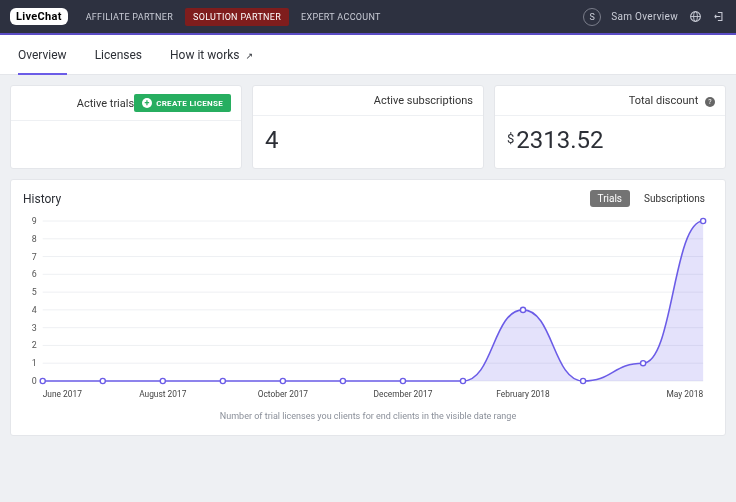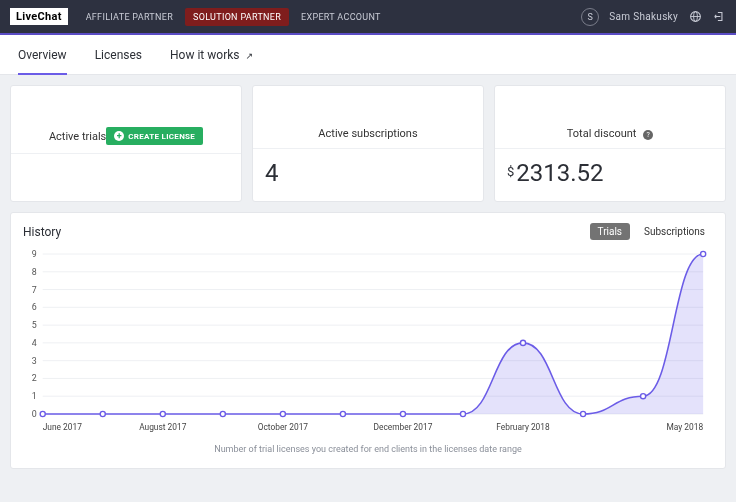--- a/index.html
+++ b/index.html
@@ -1,33 +1,33 @@
 <!DOCTYPE html>
 <html><head>
 <meta charset="utf-8">
 <style>
   * { box-sizing: border-box; margin: 0; padding: 0; }
   html, body { width: 736px; height: 502px; font-family: -apple-system, BlinkMacSystemFont, "Segoe UI", Roboto, Arial, sans-serif; background: #eef0f3; color: #2c2f36; overflow: hidden; }
   .topbar { height: 35px; background: #2d3140; display: flex; align-items: center; padding: 0 10px; color: #c9ccd6; font-size: 9px; letter-spacing: .3px; border-bottom: 2px solid #5a4cc5; }
-  .logo { background: #fff; color: #000; font-weight: 700; font-size: 11px; padding: 2px 6px; border-radius: 0; position: relative; margin-right: 10px; }
+  .logo { background: #fff; color: #000; font-weight: 700; font-size: 11px; padding: 2px 6px; border-radius: 6px; position: relative; margin-right: 10px; }
   .logo::after { content: ""; position: absolute; left: 8px; bottom: -4px; border: 4px solid transparent; border-top-color: #fff; }
   .topnav { display: flex; gap: 4px; align-items: center; }
   .topnav span { padding: 4px 8px; border-radius: 2px; cursor: pointer; }
   .topnav .active { background: #7f1d1d; color: #fff; }
   .top-right { margin-left: auto; display: flex; align-items: center; gap: 10px; font-size: 10px; }
   .avatar { width: 18px; height: 18px; border-radius: 50%; border: 1px solid #7a7d8a; display: flex; align-items: center; justify-content: center; font-size: 9px; }
   .icn { width: 14px; height: 14px; display:inline-flex; align-items:center; justify-content:center; }
   .subbar { height: 40px; background: #fff; display: flex; align-items: center; padding: 0 18px; gap: 28px; font-size: 12px; border-bottom: 1px solid #e4e6ea; }
   .subbar .tab { padding: 12px 0; cursor: pointer; position: relative; color: #2c2f36; }
   .subbar .tab.active::after { content: ""; position: absolute; left: 0; right: 0; bottom: -1px; height: 2px; background: #6b5ce7; }
   .ext { font-size: 9px; margin-left: 3px; }
   .content { padding: 10px; }
   .cards { display: grid; grid-template-columns: 1fr 1fr 1fr; gap: 10px; }
   .card { background: #fff; border: 1px solid #e4e6ea; border-radius: 3px; }
-  .card-head { display: flex; align-items: center; justify-content: center; padding: 8px 10px; border-bottom: 1px solid #eef0f3; font-size: 11px; color: #333; margin-top: 33px; }
+  .card-head { display: flex; align-items: center; justify-content: flex-end; padding: 8px 10px; border-bottom: 1px solid #eef0f3; font-size: 11px; color: #333; }
   .card-body { padding: 10px 12px 14px; font-size: 24px; font-weight: 400; }
   .dollar { font-size: 13px; vertical-align: 5px; margin-right: 2px; }
   .btn-create { background: #27ae60; color: #fff; font-size: 8px; font-weight: 700; letter-spacing: .3px; padding: 4px 8px; border-radius: 2px; display: inline-flex; align-items: center; gap: 4px; cursor: pointer; }
   .btn-create .plusicn { width: 10px; height: 10px; border-radius: 50%; background: #fff; color: #27ae60; display:flex; align-items:center; justify-content:center; font-size:9px; line-height:1;}
   .help { width: 10px; height: 10px; border-radius: 50%; background: #666; color: #fff; font-size: 7px; display: inline-flex; align-items: center; justify-content: center; margin-left: 4px; }
   .history { background: #fff; border: 1px solid #e4e6ea; border-radius: 3px; margin-top: 10px; padding: 10px 12px 14px; }
   .history-head { display: flex; align-items: center; justify-content: space-between; font-size: 12px; margin-bottom: 6px; gap: 6px;}
   .toggle { display: flex; gap: 6px; font-size: 10px; align-items:center; }
   .toggle .opt { padding: 3px 8px; border-radius: 3px; cursor: pointer; color: #333; }
   .toggle .opt.active { background: #737373; color: #fff; }
@@ -46,21 +46,21 @@
 
 <div class="topbar">
   <div class="logo"><span>LiveChat</span></div>
   <div class="topnav">
     <span>AFFILIATE PARTNER</span>
     <span class="active">SOLUTION PARTNER</span>
     <span>EXPERT ACCOUNT</span>
   </div>
   <div class="top-right">
     <span class="avatar">S</span>
-    <span>Sam Shakusky</span>
+    <span>Sam Overview</span>
     <span class="icn">
       <svg viewBox="0 0 16 16" width="13" height="13">
           <circle cx="8" cy="8" r="6" fill="none" stroke="#c9ccd6" stroke-width="1.3"></circle>
           <ellipse cx="8" cy="8" rx="2.4" ry="6" fill="none" stroke="#c9ccd6" stroke-width="1.1"></ellipse>
           <line x1="2" y1="8" x2="14" y2="8" stroke="#c9ccd6" stroke-width="1.1"></line>
         </svg>
     </span>
     <span class="icn">
       <svg viewBox="0 0 16 16" width="13" height="13">
           <path d="M6 3h5v10H6" fill="none" stroke="#c9ccd6" stroke-width="1.3"></path>
@@ -159,15 +159,15 @@
           <g class="xtick">
             <text x="20" y="184" text-anchor="start">June 2017</text>
             <text x="141.8181818181818" y="184" text-anchor="middle">August 2017</text>
             <text x="263.6363636363636" y="184" text-anchor="middle">October 2017</text>
             <text x="385.45454545454544" y="184" text-anchor="middle">December 2017</text>
             <text x="507.2727272727273" y="184" text-anchor="middle">February 2018</text>
             <text x="690" y="184" text-anchor="end">May 2018</text>
           </g>
         </svg>
     </div>
-    <div class="caption">Number of trial licenses you created for end clients in the licenses date range</div>
+    <div class="caption">Number of trial licenses you clients for end clients in the visible date range</div>
   </div>
 </div>
 
 </body></html>

